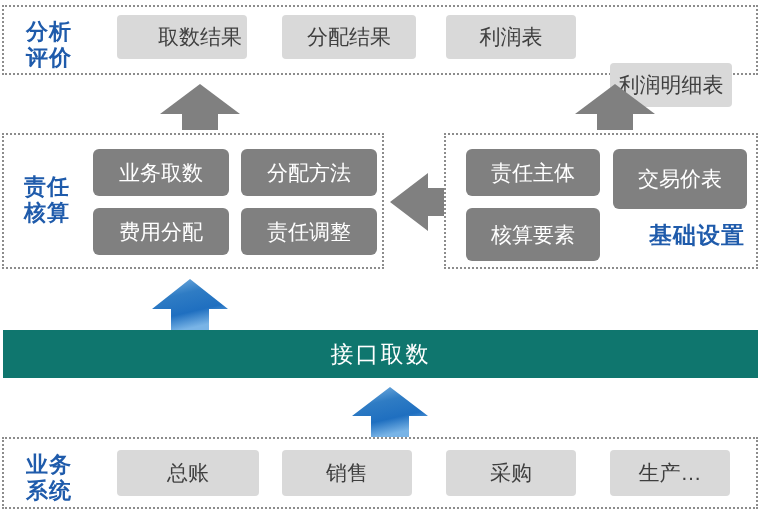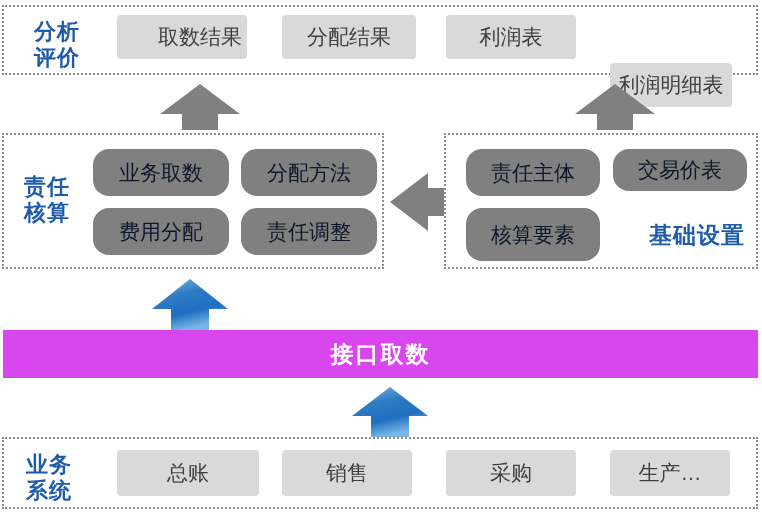--- a/index.html
+++ b/index.html
@@ -48,56 +48,56 @@
     display: flex;
     align-items: center;
     justify-content: center;
     box-sizing: border-box;
   }
 
   
   .chip-dark {
     position: absolute;
     background: #808080;
-    border-radius: 16px;
-    color: #0f172a;
+    border-radius: 6px;
+    color: #ffffff;
     font-size: 21px;
     display: flex;
     align-items: center;
     justify-content: center;
     box-sizing: border-box;
   }
 
   
   .blue-band {
     position: absolute;
-    background: #d946ef;
+    background: #0f766e;
     color: #ffffff;
     font-size: 23px;
-    font-weight: bold;
+    font-weight: normal;
     letter-spacing: 2px;
     display: flex;
     align-items: center;
     justify-content: center;
   }
 
   
   .arrow {
     position: absolute;
   }
   .arrow svg { display: block; }
 </style>
 </head>
 <body>
 
 <div id="canvas">
 
   <div class="dotted-frame" style="left:2px; top:5px; width:756px; height:70px;"></div>
 
-  <div class="section-label" style="left:2px; top:19px; width:78px;text-align:right;">分析
+  <div class="section-label" style="left:10px; top:19px; width:78px;">分析
 评价</div>
 
   <div class="chip-light" style="left:117px; top:15px; width:130px; height:44px;padding-left:36px;">取数结果</div>
   <div class="chip-light" style="left:282px; top:15px; width:134px; height:44px;">分配结果</div>
   <div class="chip-light" style="left:446px; top:15px; width:130px; height:44px;">利润表</div>
   <div class="chip-light" style="left:610px; top:15px; width:122px; height:44px;margin-top:48px;">利润明细表</div>
 
   <div class="arrow" style="left:160px; top:84px;">
     <svg width="80" height="46" viewBox="0 0 80 46">
       <polygon points="40,0 80,30 58,30 58,46 22,46 22,30 0,30" fill="#808080"></polygon>
@@ -122,21 +122,21 @@
 
   <div class="arrow" style="left:390px; top:173px;">
     <svg width="56" height="58" viewBox="0 0 56 58">
       <polygon points="0,29 38,0 38,15 56,15 56,43 38,43 38,58" fill="#808080"></polygon>
     </svg>
   </div>
 
   <div class="dotted-frame" style="left:444px; top:133px; width:314px; height:136px;"></div>
 
   <div class="chip-dark" style="left:466px; top:149px; width:134px; height:47px;">责任主体</div>
-  <div class="chip-dark" style="left:613px; top:149px; width:134px; height:42px;">交易价表</div>
+  <div class="chip-dark" style="left:613px; top:149px; width:134px; height:60px;">交易价表</div>
   <div class="chip-dark" style="left:466px; top:208px; width:134px; height:53px;">核算要素</div>
 
   <div class="section-label" style="left:619px; top:222px; width:126px; text-align:right; font-size:23px;">基础设置</div>
 
   <div class="arrow" style="left:152px; top:279px;">
     <svg width="76" height="52" viewBox="0 0 76 52">
       <defs>
         <linearGradient id="blueArrowA" x1="0" y1="0" x2="0.35" y2="1">
           <stop offset="0%" stop-color="#7fb6e4"></stop>
           <stop offset="38%" stop-color="#2f7cc4"></stop>

